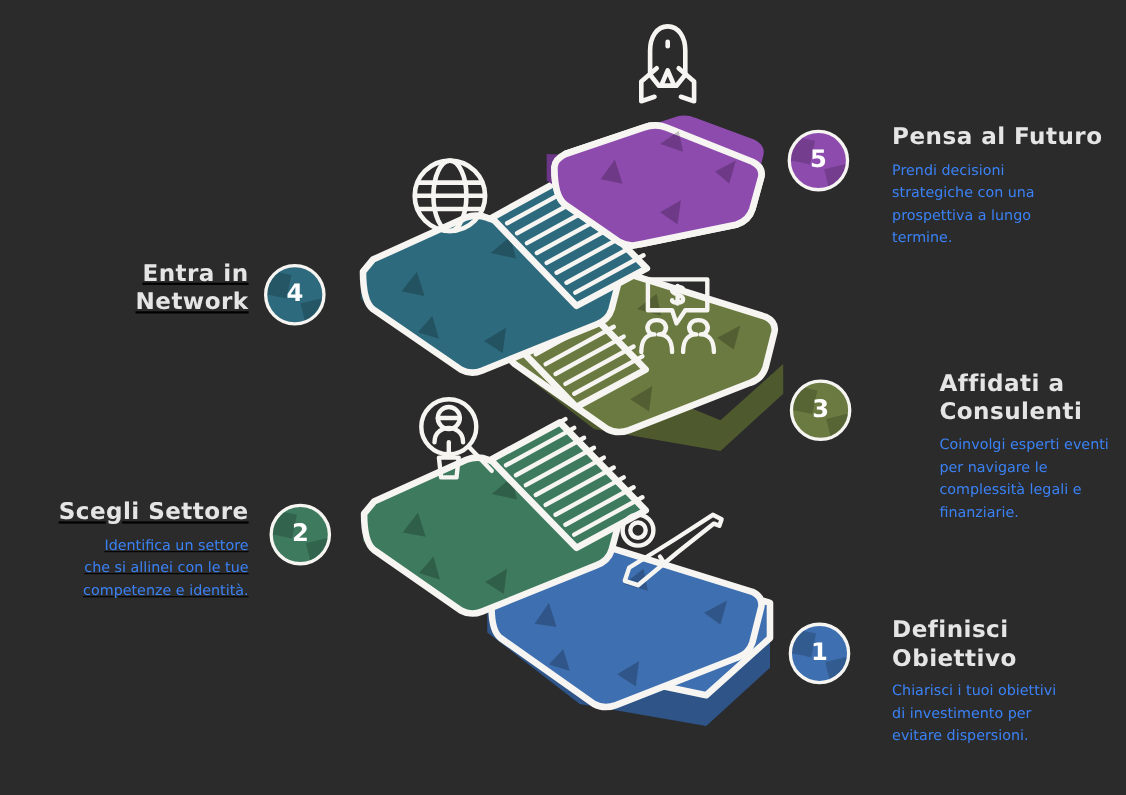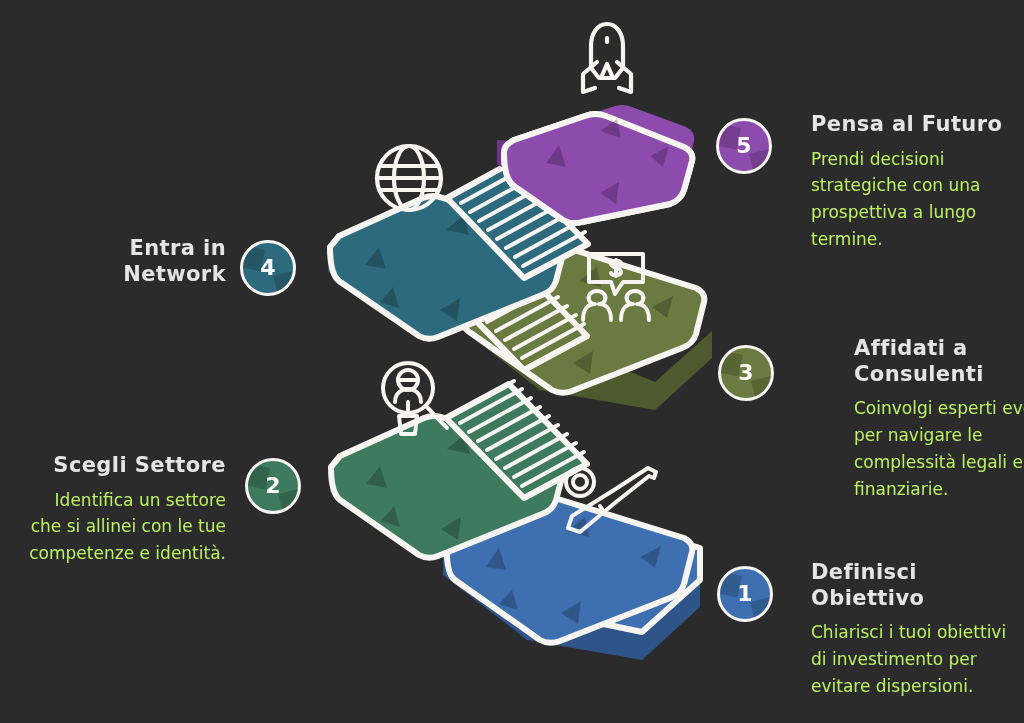--- a/index.html
+++ b/index.html
@@ -19,27 +19,27 @@
     font-weight:bold;
     font-size:21px;
     color:#e5e5e5;
     line-height:1.22;
     letter-spacing:.4px;
     margin:0 0 8px 0;
     white-space:pre-line;
   }
   .step-desc{
     font-family:"DejaVu Sans", sans-serif;
-    font-size:17px;
-    color:#bef264;
+    font-size:13px;
+    color:#3b82f6;
     line-height:1.58;
     margin:0;
     white-space:pre-line;
   }
-  .align-right{text-align:right;}
+  .align-right{text-align:right;text-decoration:underline;}
   .align-left{text-align:left;}
 
   
   .badge{
     position:absolute;
     width:56px;height:56px;
     border-radius:50%;
     border:3.5px solid #f6f5f2;
     display:flex;align-items:center;justify-content:center;
     box-sizing:border-box;

